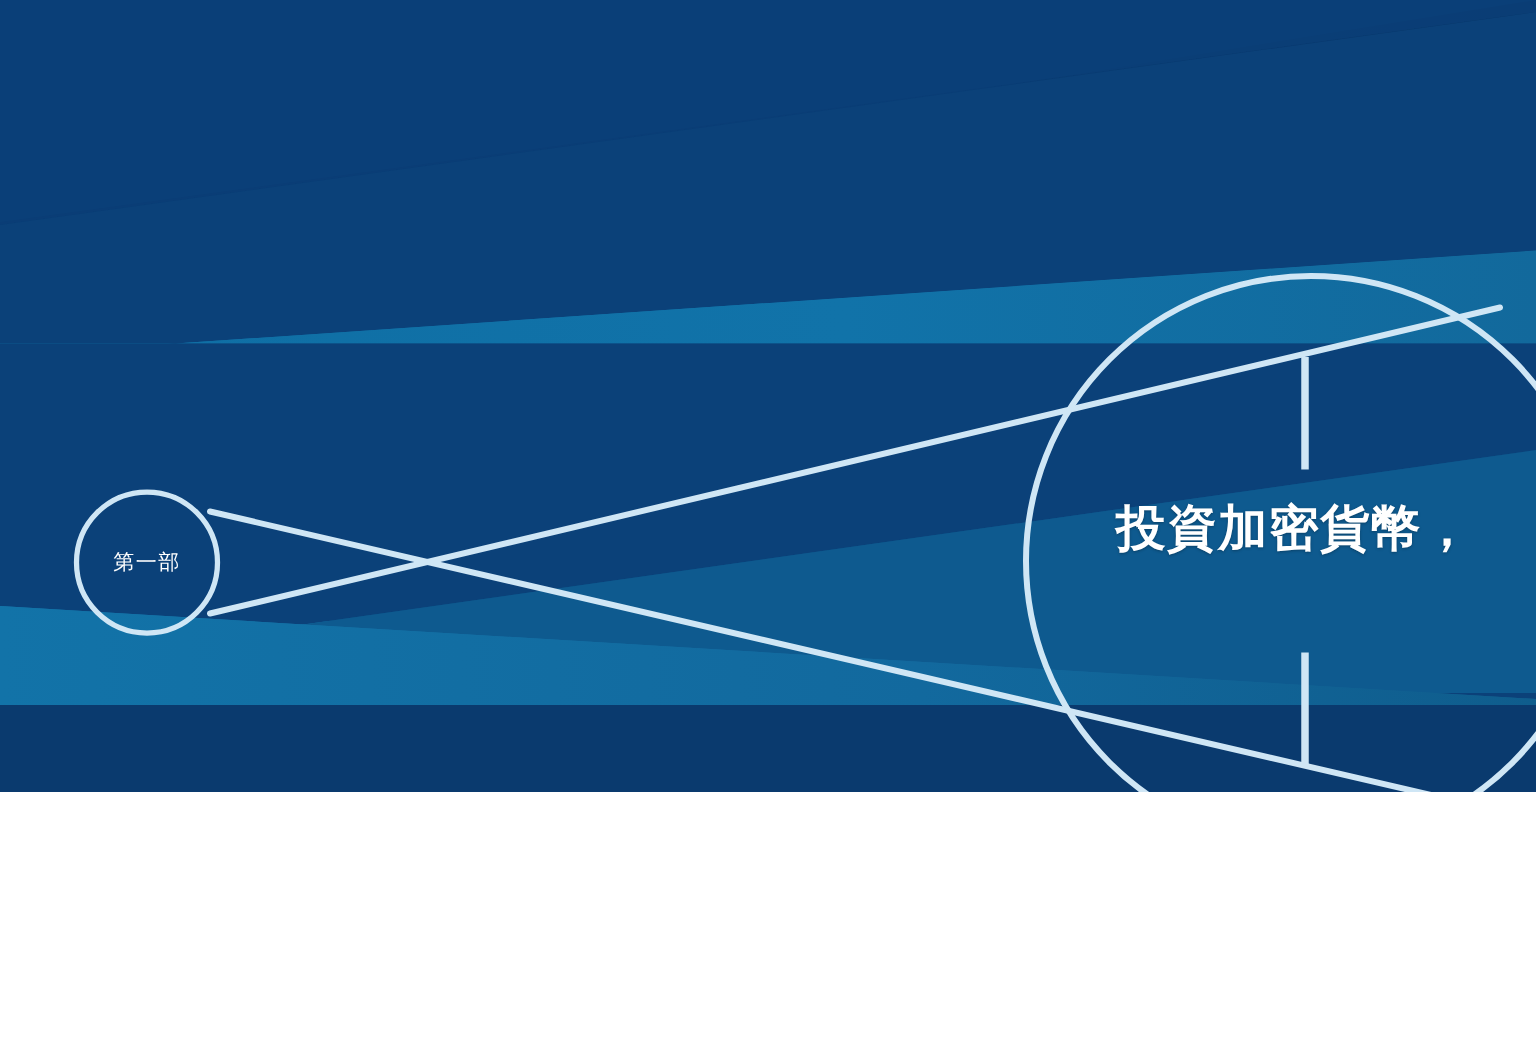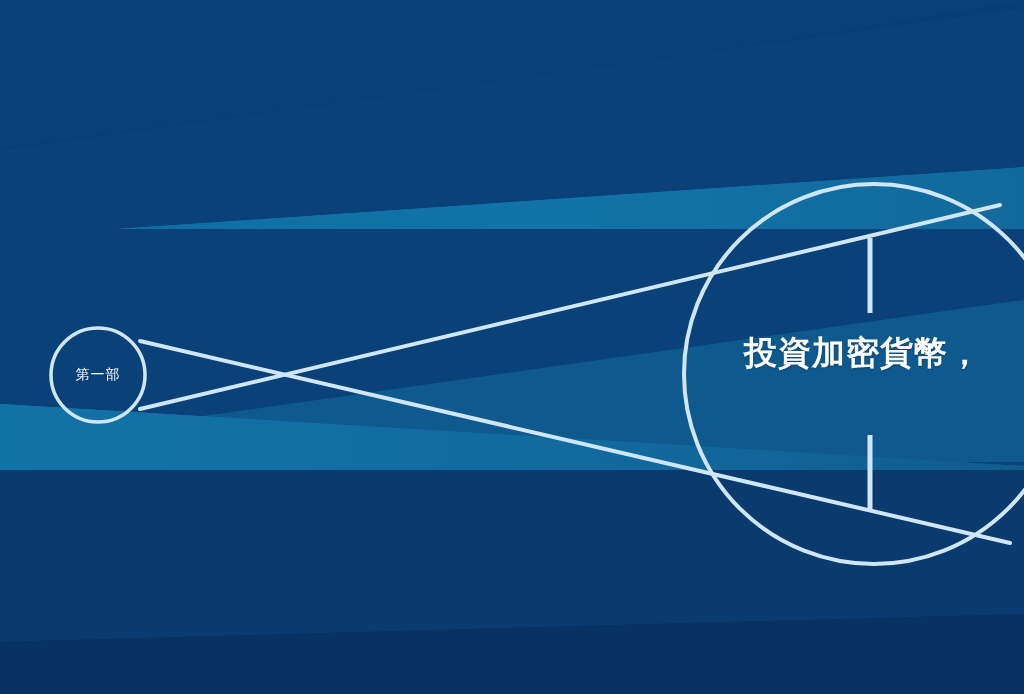--- a/index.html
+++ b/index.html
@@ -3,21 +3,21 @@
 <meta charset="utf-8">
 <style>
   html, body {
     margin: 0;
     padding: 0;
     background: #ffffff;
   }
   #page {
     position: relative;
     width: 1024px;
-    height: 694px;
+    height: 528px;
     overflow: hidden;
     font-family: "Liberation Sans", sans-serif;
   }
   #page svg.bg {
     position: absolute;
     top: 0;
     left: 0;
     width: 1024px;
     height: 694px;
     display: block;

